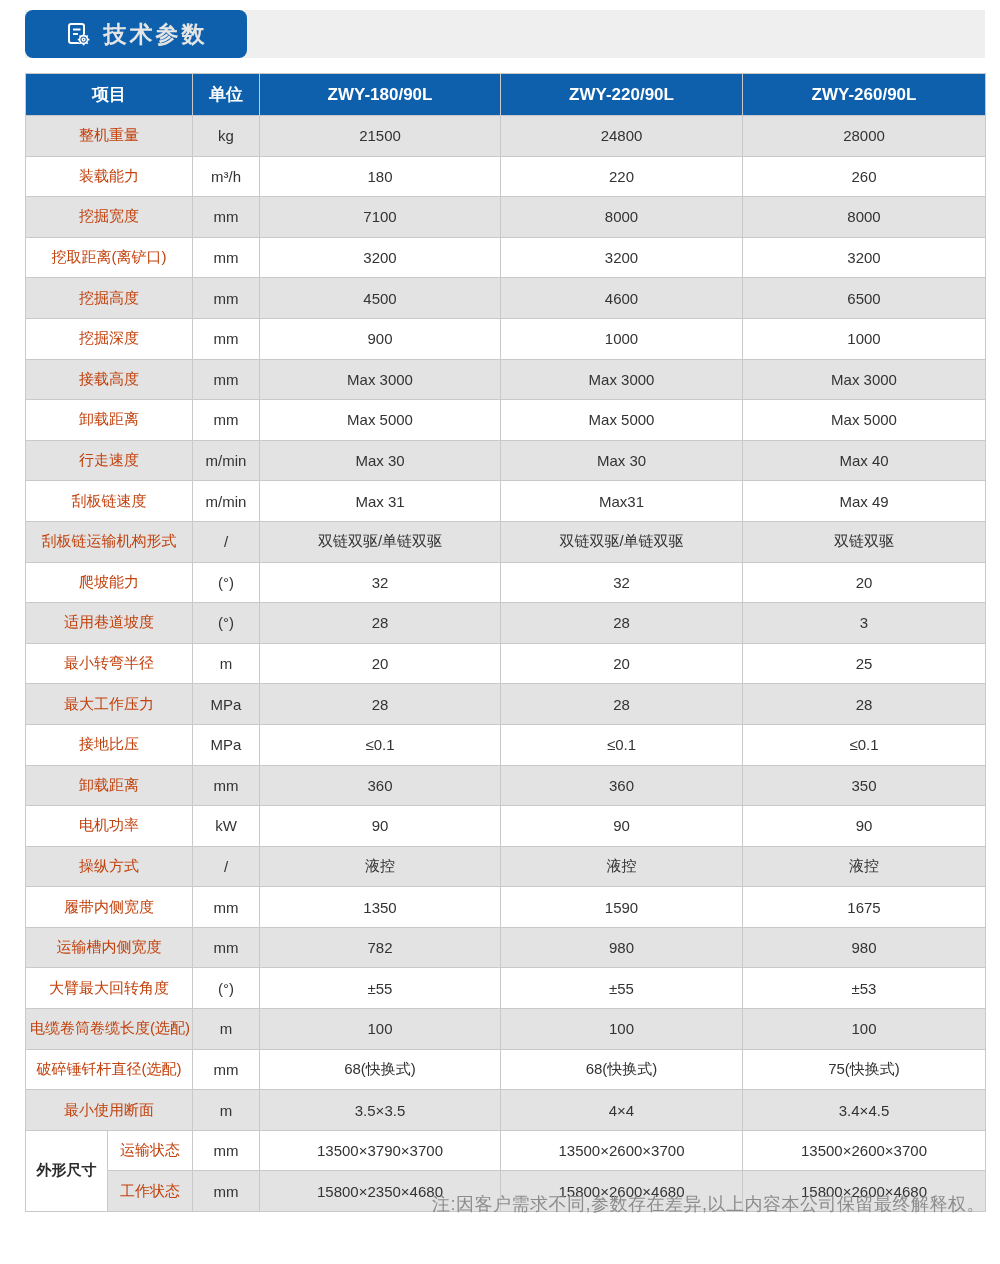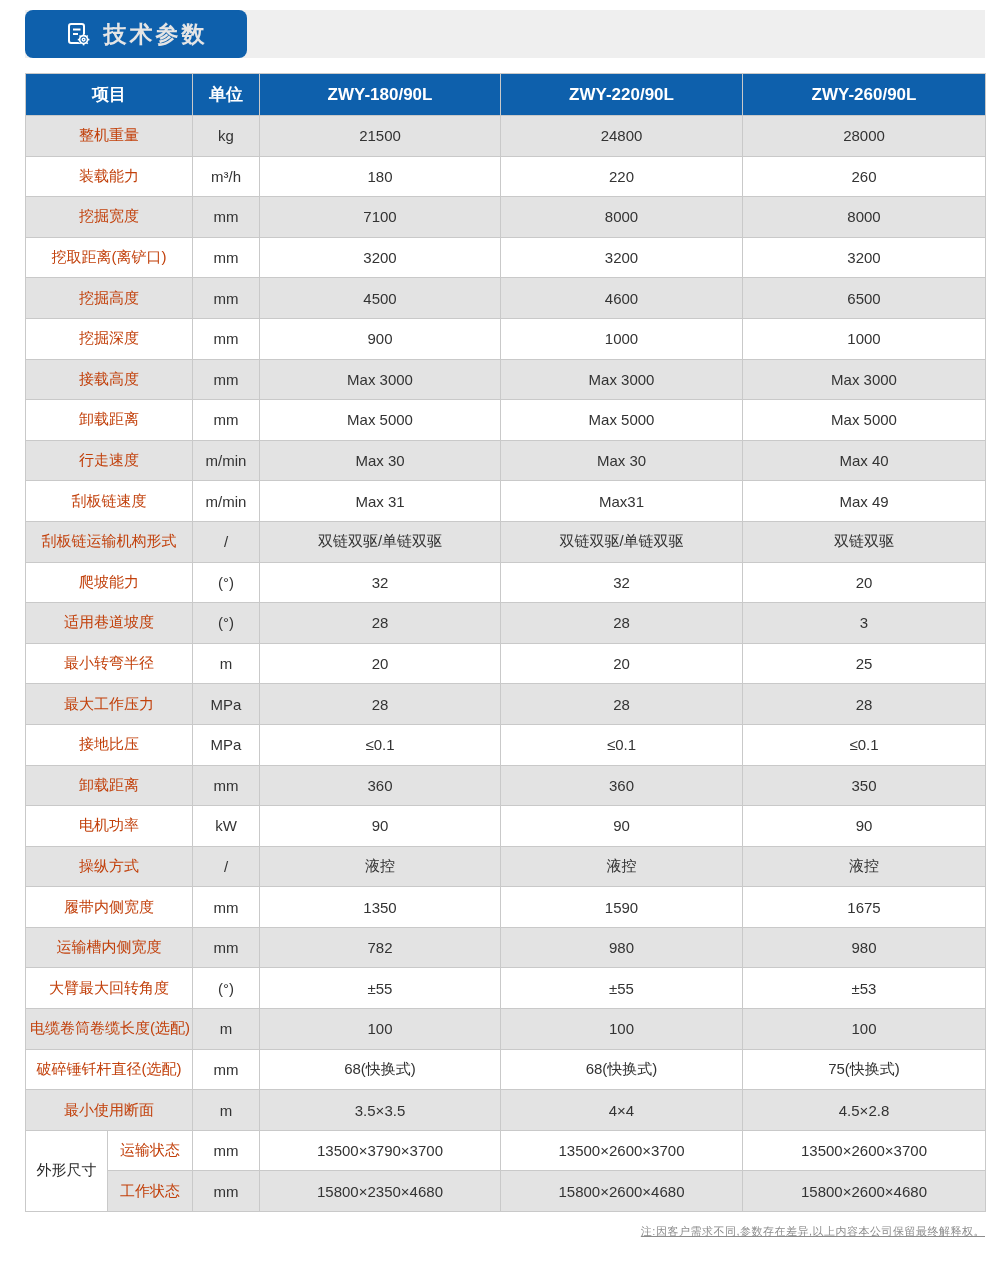--- a/index.html
+++ b/index.html
@@ -63,31 +63,30 @@
     background: #0e60ac;
     color: #ffffff;
     font-size: 17px;
     font-weight: bold;
     height: 42px;
     border-color: #c9c9c9;
   }
   .spec-table tbody td { height: 40.6px; background: #ffffff; }
   .spec-table tbody tr:nth-child(odd) td { background: #e3e3e3; }
   .spec-table td.item-cell { font-weight: 500; color: #c2410c; }
-  .spec-table td.dim-cell { background: #ffffff !important; font-weight: 400; color: #2b2b2b; }
+  .spec-table td.dim-cell { background: #ffffff !important; font-weight: 700; color: #2b2b2b; }
 
   
   .footnote {
     position: absolute;
-    top: 1224px;
+    top: 1192px;
     right: 15px;
-    font-size: 11px;
+    font-size: 18px;
     color: #8c8c8c;
     letter-spacing: 0.5px;
-    text-decoration: underline;
   }
 </style>
 </head>
 <body>
 
 <div class="title-wrap">
   <div class="title-badge">
     <span class="t-icon">
       <svg width="27" height="27" viewBox="0 0 27 27" aria-hidden="true">
         <rect x="4" y="3" width="15" height="19" rx="2.2" fill="none" stroke="#ffffff" stroke-width="2"></rect>
@@ -299,21 +298,21 @@
         <td>mm</td>
         <td>68(快换式)</td>
         <td>68(快换式)</td>
         <td>75(快换式)</td>
       </tr>
     <tr>
         <td colspan="2" class="item-cell">最小使用断面</td>
         <td>m</td>
         <td>3.5×3.5</td>
         <td>4×4</td>
-        <td>4.5×2.8</td>
+        <td>3.4×4.5</td>
       </tr>
     <tr>
       <td rowspan="2" class="dim-cell">外形尺寸</td>
       <td class="item-cell">运输状态</td>
       <td>mm</td>
       <td>13500×3790×3700</td>
       <td>13500×2600×3700</td>
       <td>13500×2600×3700</td>
     </tr>
     <tr>

